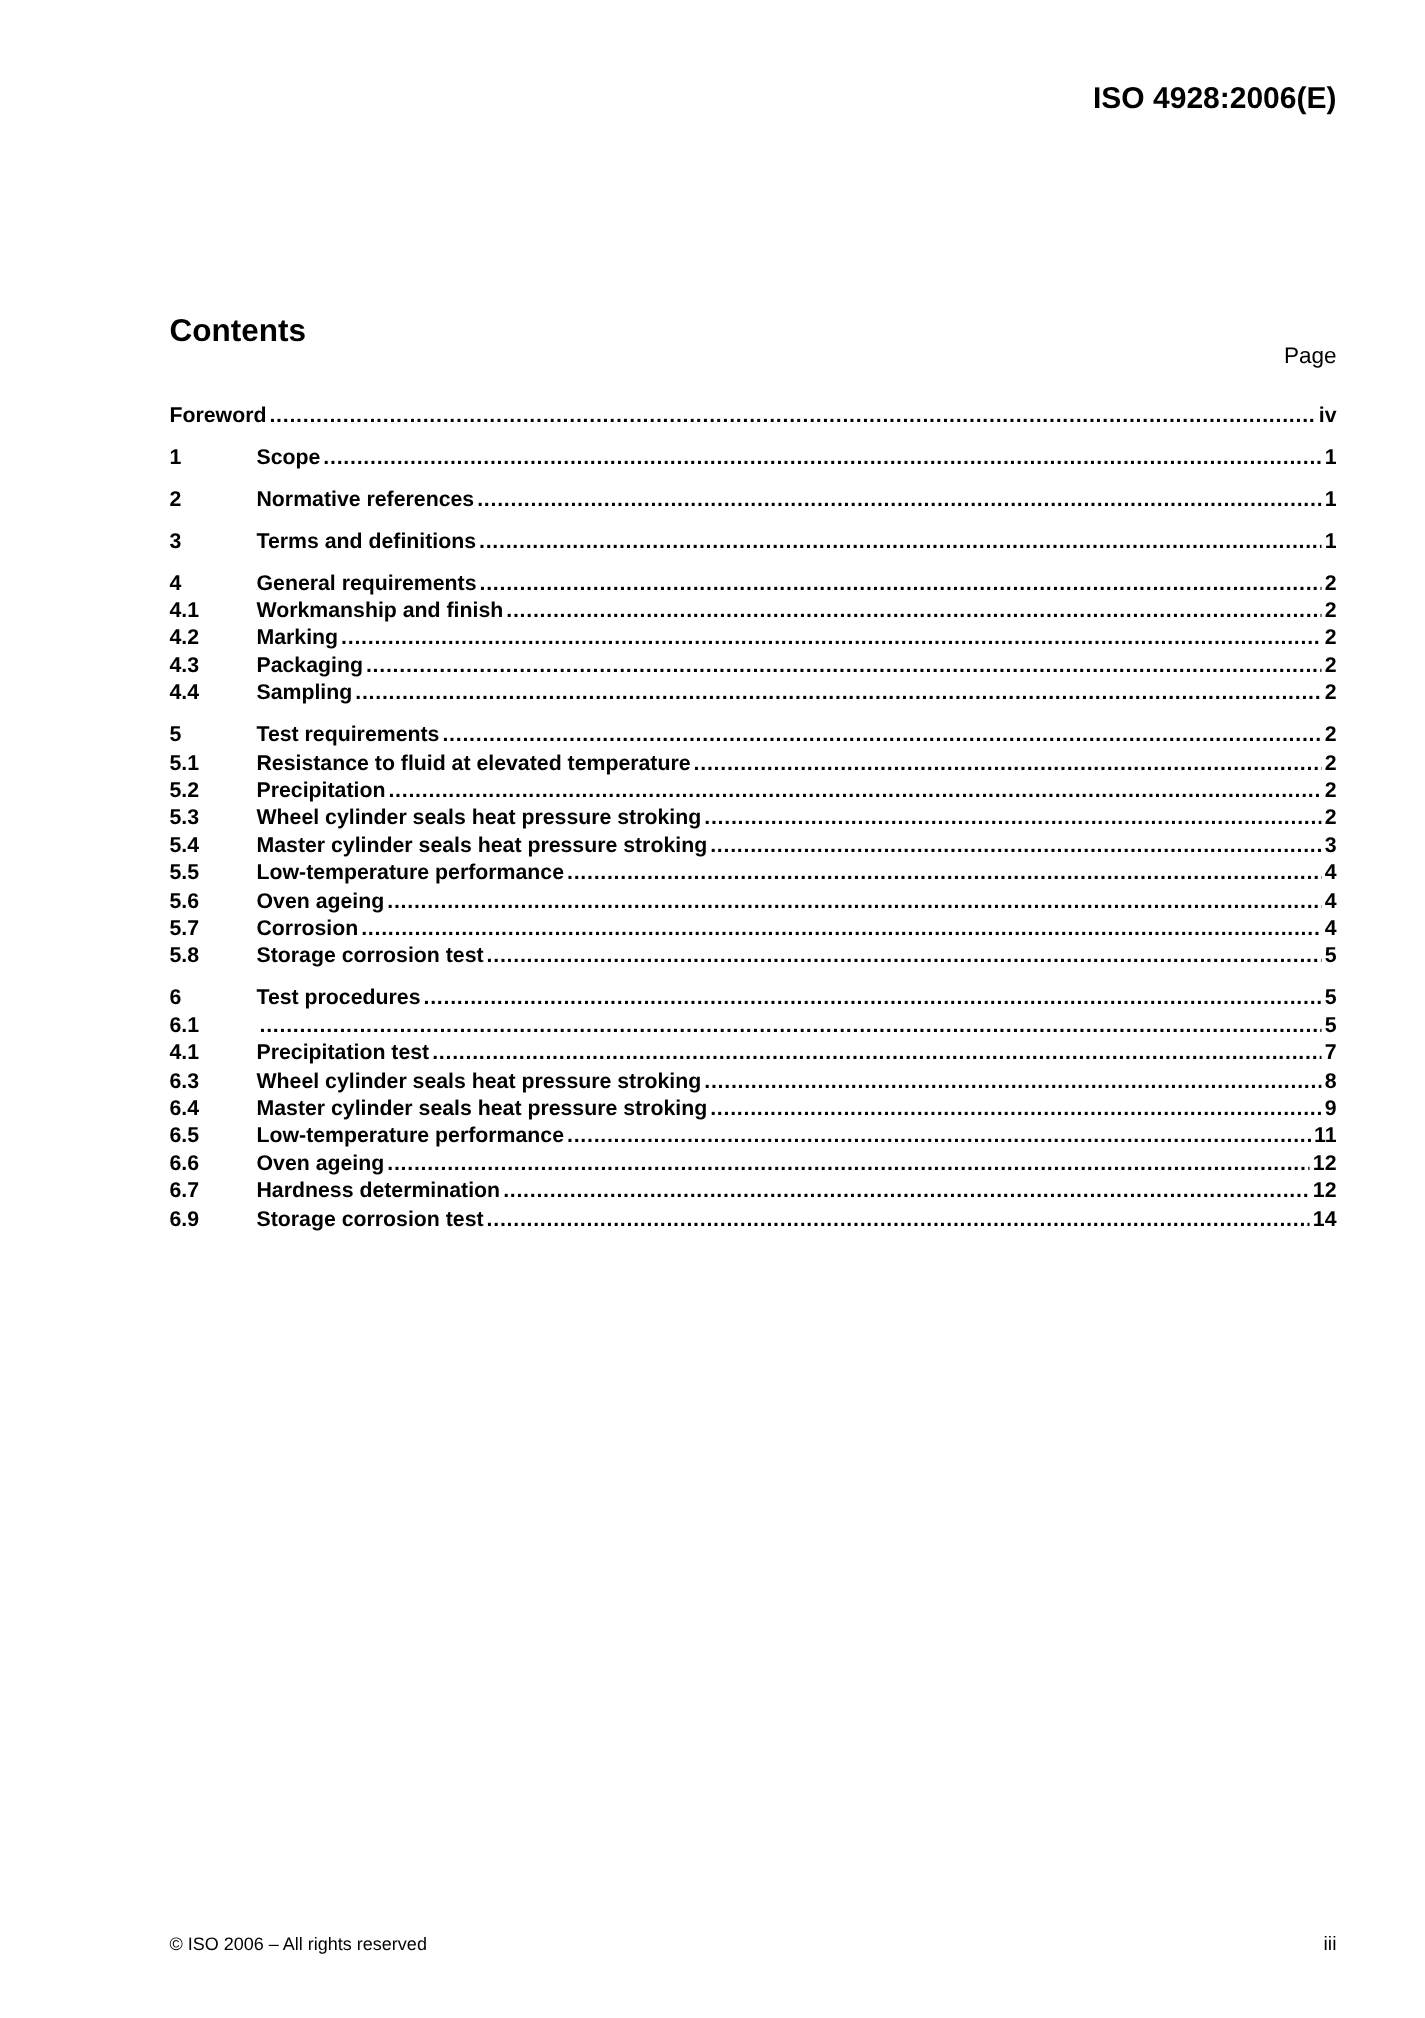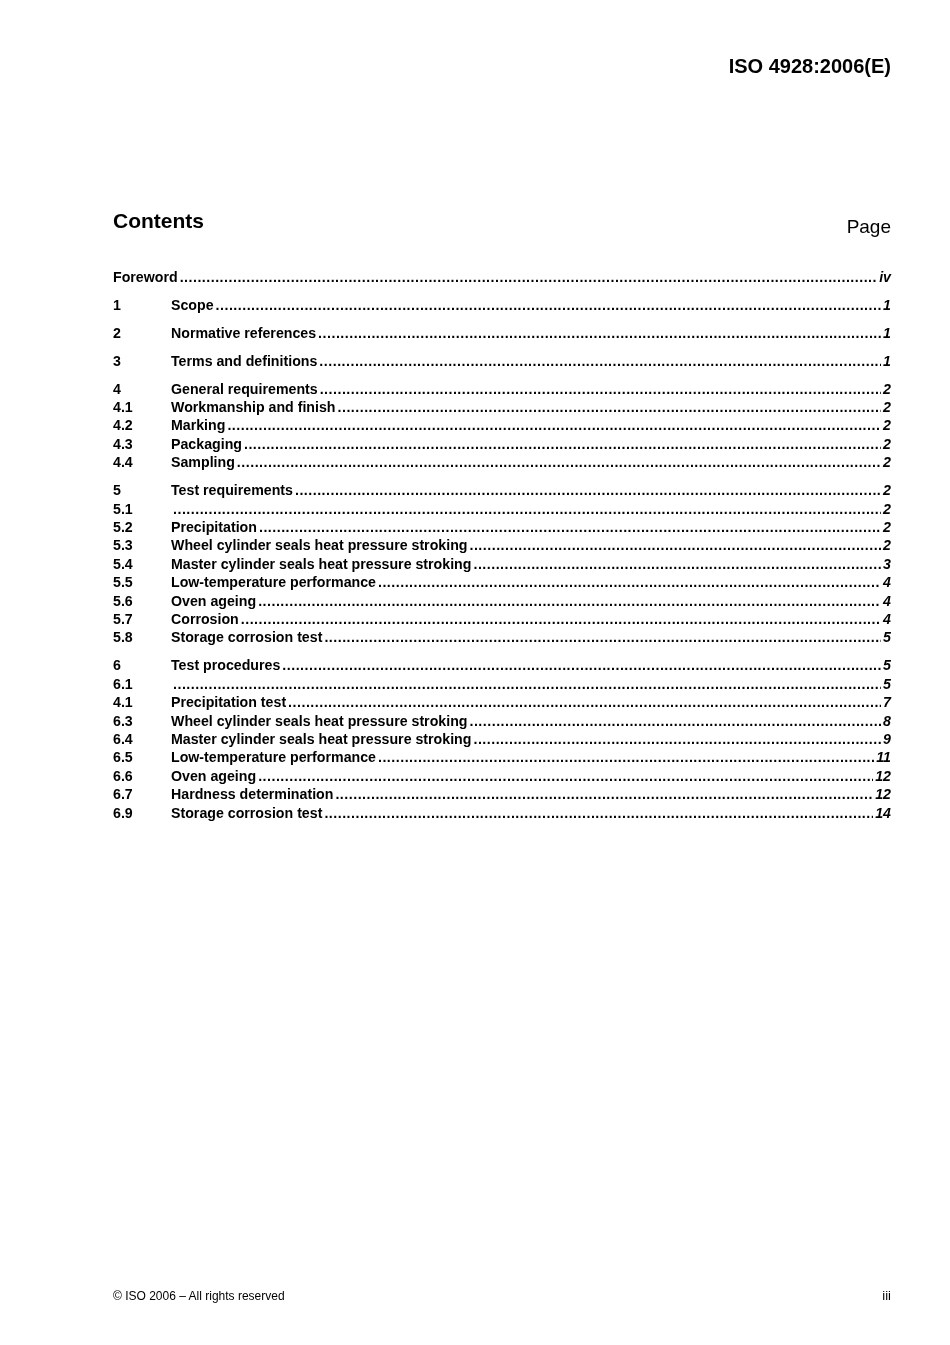--- a/index.html
+++ b/index.html
@@ -9,42 +9,42 @@
     }
     .doc-id {
       position: absolute; top: 55px; right: 59px;
       font-size: 20px; font-weight: bold;
     }
     .contents-title {
       position: absolute; top: 209px; left: 113px;
       font-size: 21px; font-weight: bold;
     }
     .page-label {
-      position: absolute; top: 216px; right: 59px;
-      font-size: 19px;
+      position: absolute; top: 229px; right: 59px;
+      font-size: 15px;
     }
     .toc {
       position: absolute; top: 268px; left: 113px; width: 778px;
     }
     .group { margin-bottom: 9.5px; }
     .entry {
       display: flex; align-items: baseline;
       font-size: 14.2px; font-weight: bold; line-height: 18.4px;
       white-space: nowrap;
     }
     .entry .num { width: 58px; flex: 0 0 58px; }
     .entry .title { flex: 0 0 auto; }
     .entry .leader {
       flex: 1 1 auto; overflow: hidden; margin: 0 2px;
       font-weight: bold; letter-spacing: 0.5px;
     }
     .entry .leader::before {
       content: "......................................................................................................................................................................................................................................................";
     }
-    .entry .pg { flex: 0 0 auto; font-style: italic; }
+    .entry .pg { flex: 0 0 auto; }
     .footer-left {
       position: absolute; top: 1289px; left: 113px; font-size: 12px;
     }
     .footer-right {
       position: absolute; top: 1288px; right: 59px; font-size: 13px;
     }
   </style>
 </head>
 <body>
 
@@ -118,20 +118,21 @@
     </div>
     <div class="group">
       <div class="entry">
         <span class="num">5</span>
         <span class="title">Test requirements</span>
         <span class="leader"></span>
         <span class="pg">2</span>
       </div>
       <div class="entry">
         <span class="num">5.1</span>
+        <span class="title">Resistance to fluid at elevated temperature</span>
         <span class="leader"></span>
         <span class="pg">2</span>
       </div>
       <div class="entry">
         <span class="num">5.2</span>
         <span class="title">Precipitation</span>
         <span class="leader"></span>
         <span class="pg">2</span>
       </div>
       <div class="entry">

